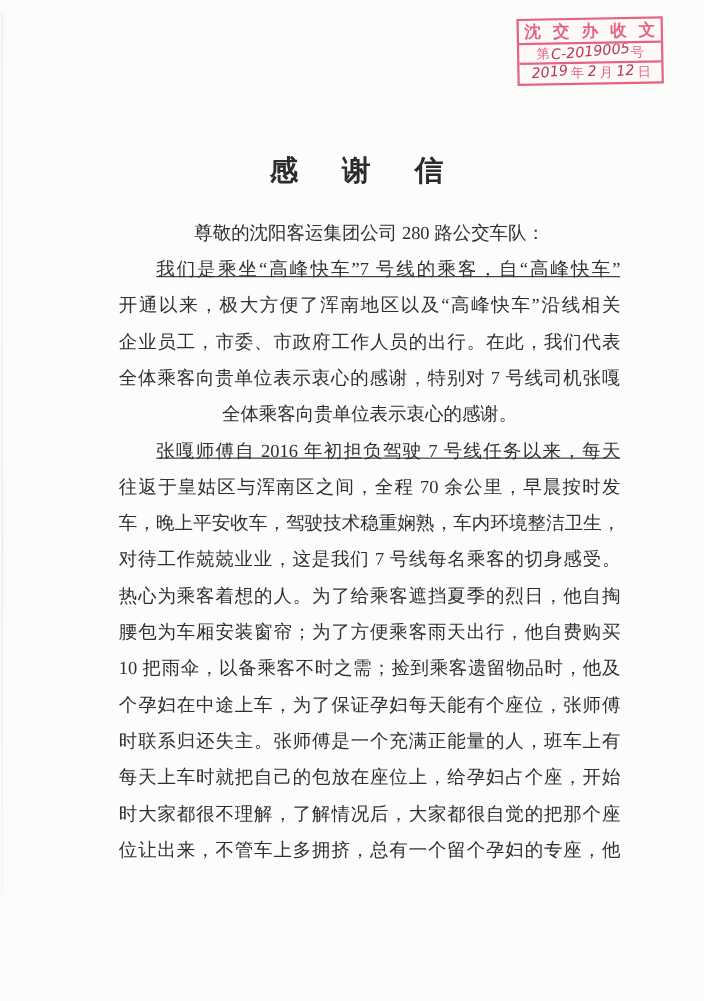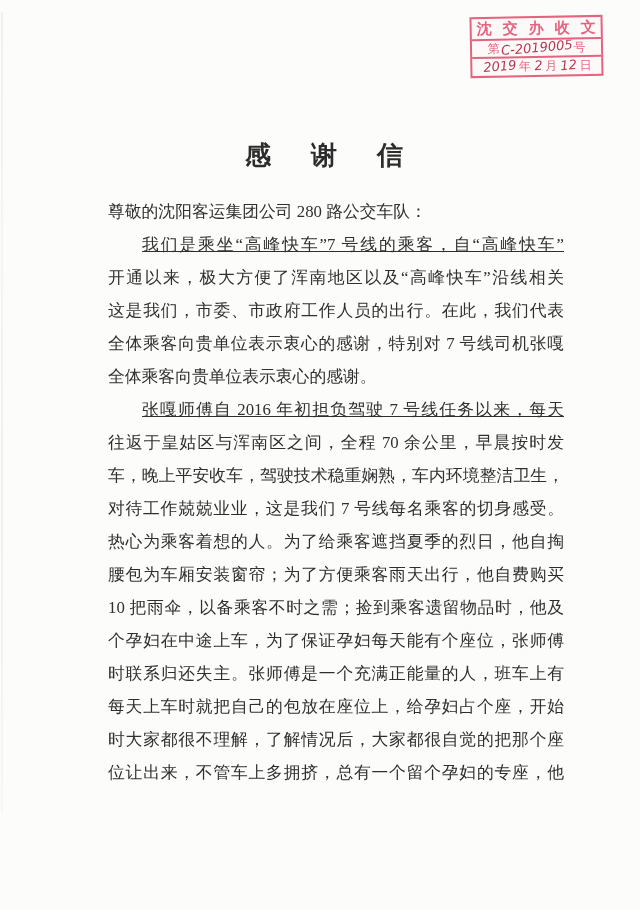--- a/index.html
+++ b/index.html
@@ -76,21 +76,21 @@
   }
   .letter-lines {
     position: absolute; left: 108px; top: 195px;
     width: 456px;
     color: #2f2f2f;
     font-size: 16.8px;
   }
   .line {
     height: 33px; line-height: 33px;
     white-space: nowrap; overflow: hidden;
-    text-align: left;
+    text-align: center;
   }
   .line.fill { text-align: justify; text-align-last: justify; white-space: normal; }
   .line.indent { padding-left: 34px; text-decoration: underline; }
   .line.fill.indent { box-sizing: border-box; }
 </style>
 </head>
 <body>
 
 <div class="page">
 
@@ -114,21 +114,21 @@
   </div>
 
   <div class="title">
     <span class="title-text">感谢信</span>
   </div>
 
   <div class="letter-lines" style="color: rgb(47, 47, 47);">
       <div class="line">尊敬的沈阳客运集团公司 280 路公交车队：</div>
       <div class="line fill indent">我们是乘坐“高峰快车”7 号线的乘客，自“高峰快车”</div>
       <div class="line fill">开通以来，极大方便了浑南地区以及“高峰快车”沿线相关</div>
-      <div class="line fill">这是我们，市委、市政府工作人员的出行。在此，我们代表</div>
+      <div class="line fill">企业员工，市委、市政府工作人员的出行。在此，我们代表</div>
       <div class="line fill">全体乘客向贵单位表示衷心的感谢，特别对 7 号线司机张嘎</div>
       <div class="line">全体乘客向贵单位表示衷心的感谢。</div>
       <div class="line fill indent">张嘎师傅自 2016 年初担负驾驶 7 号线任务以来，每天</div>
       <div class="line fill">往返于皇姑区与浑南区之间，全程 70 余公里，早晨按时发</div>
       <div class="line fill">车，晚上平安收车，驾驶技术稳重娴熟，车内环境整洁卫生，</div>
       <div class="line fill">对待工作兢兢业业，这是我们 7 号线每名乘客的切身感受。</div>
       <div class="line fill">热心为乘客着想的人。为了给乘客遮挡夏季的烈日，他自掏</div>
       <div class="line fill">腰包为车厢安装窗帘；为了方便乘客雨天出行，他自费购买</div>
       <div class="line fill">10 把雨伞，以备乘客不时之需；捡到乘客遗留物品时，他及</div>
       <div class="line fill">个孕妇在中途上车，为了保证孕妇每天能有个座位，张师傅</div>

